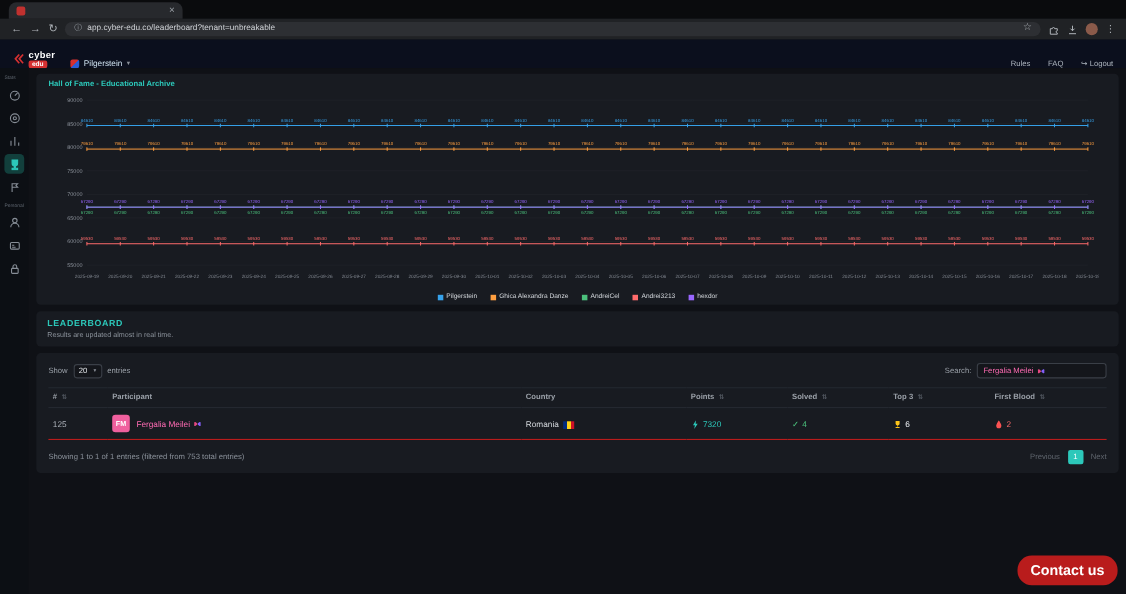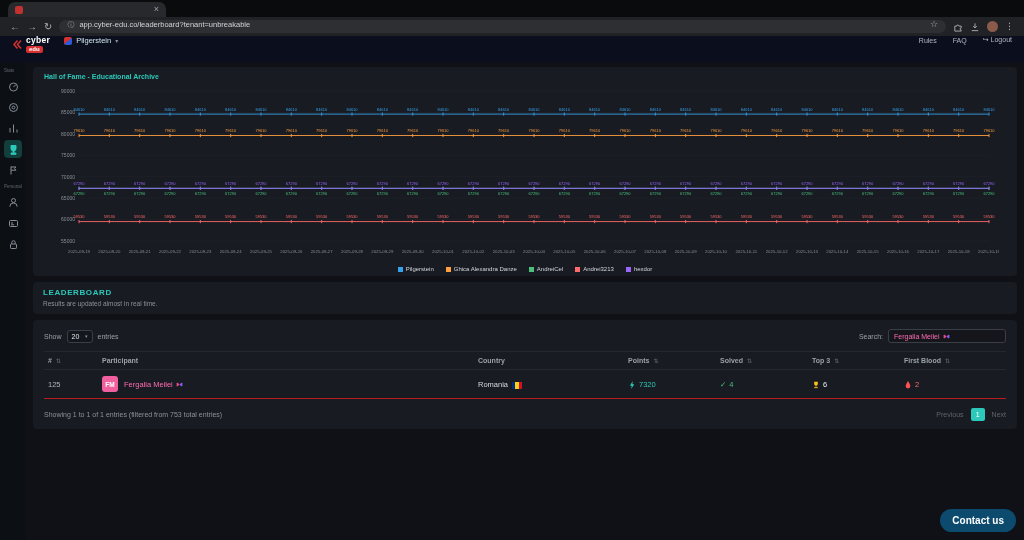--- a/index.html
+++ b/index.html
@@ -17,21 +17,21 @@
   .nav-ic{color:#aeb3b8;font-size:10px;line-height:1}
   .urlbar{flex:1;height:13px;background:#2d2f33;border-radius:7px;display:flex;
     gap:5px;padding:0 8px;color:#cfd2d6;font-size:7.5px}
   .urlbar .site-ic{color:#9aa0a6;font-size:7px}
   .urlbar .spacer{flex:1}
   .tb-ic{color:#aeb3b8;font-size:9px;line-height:1}
   .tb-svg{width:10px;height:10px;stroke:#aeb3b8;fill:none;stroke-width:1}
   .avatar-chip{width:11px;height:11px;border-radius:50%;background:#8a5a4a;flex:none}
 
   
-  .app-header{height:26px;background:#0b0f1d;display:flex;align-items:flex-start;padding:0 12px;gap:14px}
+  .app-header{height:26px;background:#0b0f1d;display:flex;align-items:flex-end;padding:0 12px;gap:14px}
   .brand{display:flex;align-items:center;gap:3px}
   .brand-chevrons{width:11px;height:11px}
   .brand-col{display:flex;flex-direction:column;align-items:flex-start;line-height:1}
   .brand-name{color:#fff;font-weight:bold;font-size:8.5px;letter-spacing:.3px}
   .brand-badge{background:#d63031;color:#fff;font-size:6px;font-weight:bold;padding:.5px 3px;border-radius:2px;margin-top:1px}
   .tenant{display:flex;align-items:center;gap:4px;font-size:7.5px;color:#cfe2ef;cursor:pointer}
   .tenant-logo{width:8px;height:8px;border-radius:2px;background:linear-gradient(135deg,#d63031 50%,#2b5cd6 50%)}
   .tenant .caret{font-size:6px;color:#8a9099}
   .hdr-nav{margin-left:auto;display:flex;align-items:center;gap:16px;font-size:7px;color:#aeb6bf}
   .hdr-nav span{cursor:pointer}
@@ -88,22 +88,22 @@
   .stat{display:flex;align-items:flex-end;gap:3px}
   .stat svg{width:8px;height:8px;flex:none}
   .pts{color:#2cc8ba}.slv{color:#4bc07c}.tp3{color:#e9ecf0}.fbl{color:#ff6b6b}
   .check{color:#4bc07c;font-size:7.5px}
   .tfoot{display:flex;align-items:center;justify-content:space-between;margin-top:9px;font-size:7px;color:#8b929b}
   .pager{display:flex;align-items:center;gap:7px}
   .pg-btn{color:#5f656d;cursor:pointer}
   .pg-cur{min-width:14px;height:13px;background:#2cc8ba;color:#fff;border-radius:2px;
     display:flex;align-items:center;justify-content:center;font-size:7px;cursor:pointer}
 
-  .contact-btn{position:absolute;right:8px;bottom:8px;background:#0c4a6e;color:#fff;border:none;
-    font-family:inherit;font-size:10px;font-weight:bold;padding:6px 12px;border-radius:13px;cursor:pointer}
+  .contact-btn{position:absolute;right:8px;bottom:8px;background:#b91c1c;color:#fff;border:none;
+    font-family:inherit;font-size:13px;font-weight:bold;padding:6px 12px;border-radius:13px;cursor:pointer}
 </style>
 </head>
 <body>
 
 <div class="tabstrip">
   <div class="tab">
     <span class="favicon"></span>
     <span class="tab-title"></span>
     <span class="tab-close">×</span>
   </div>

